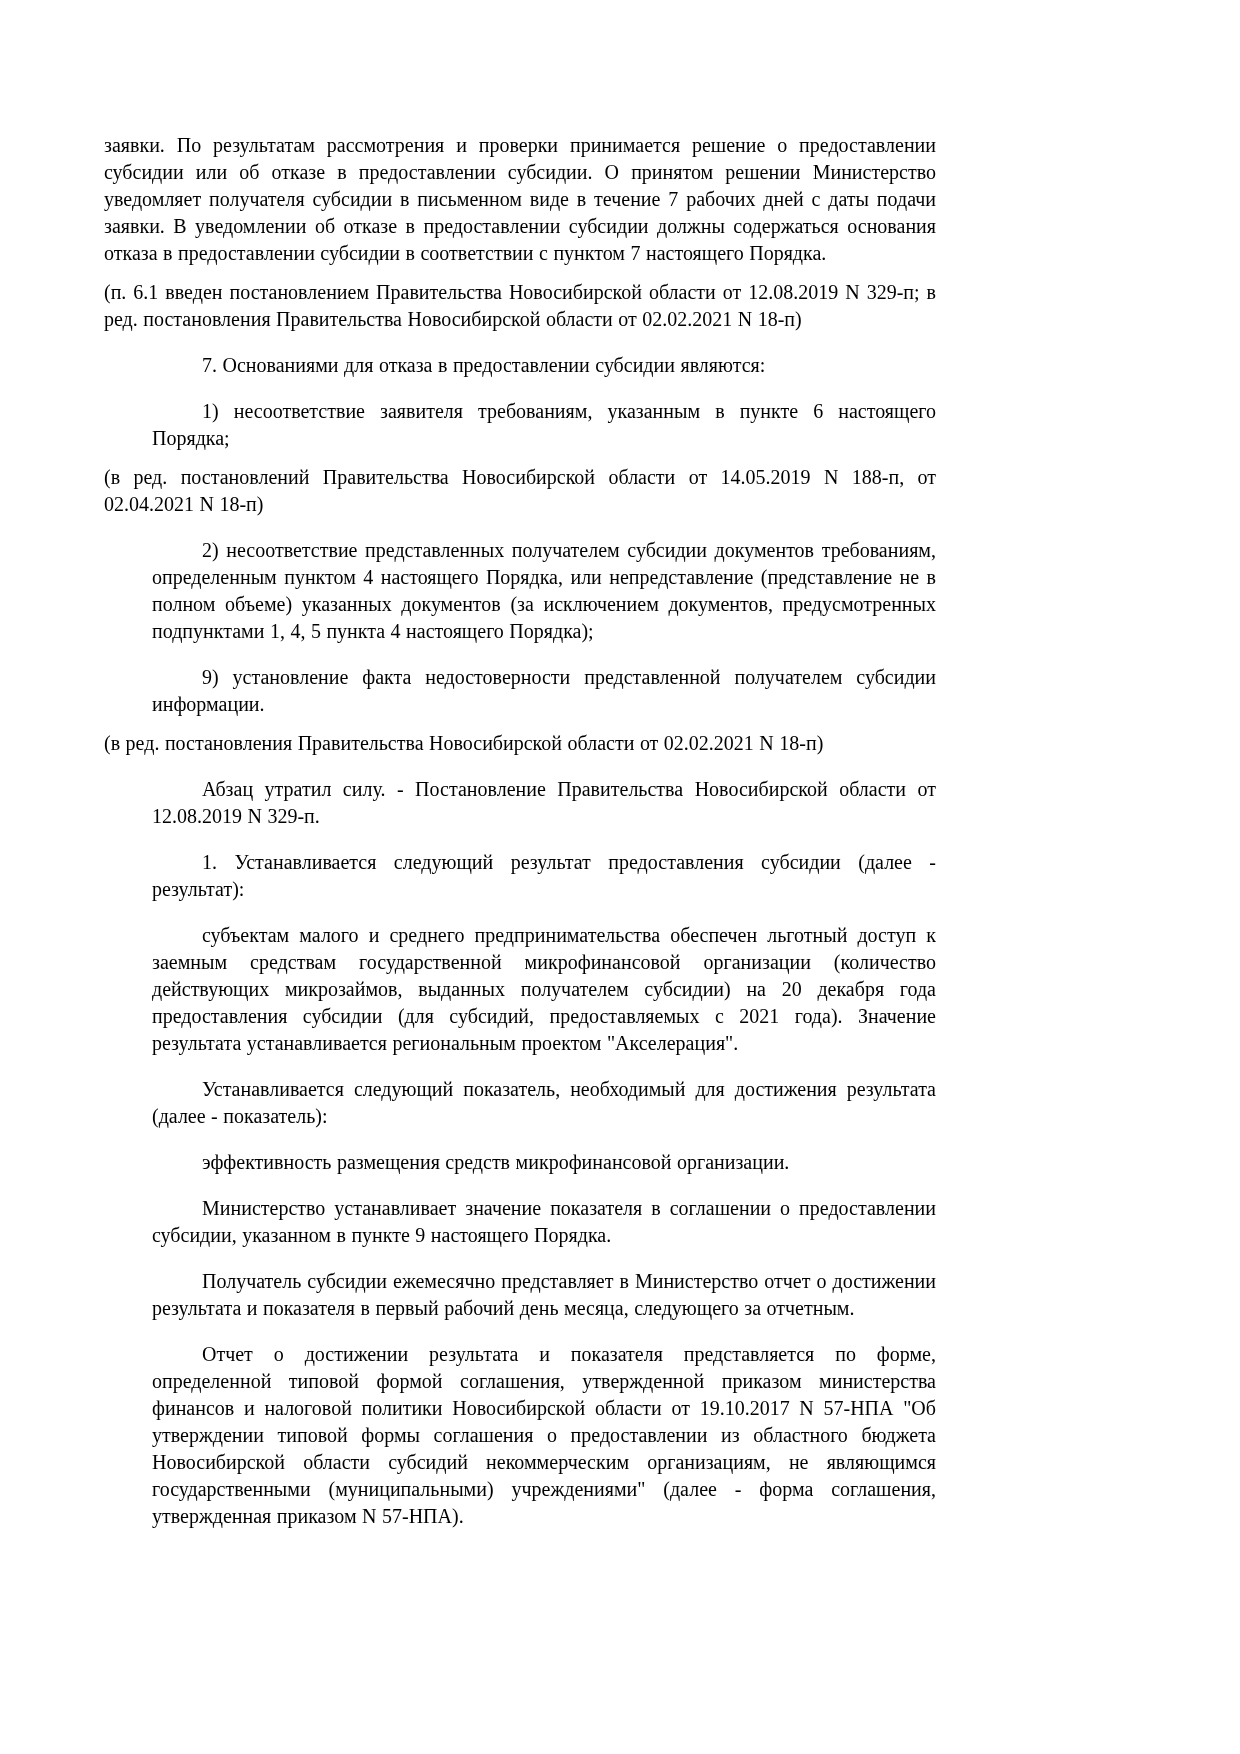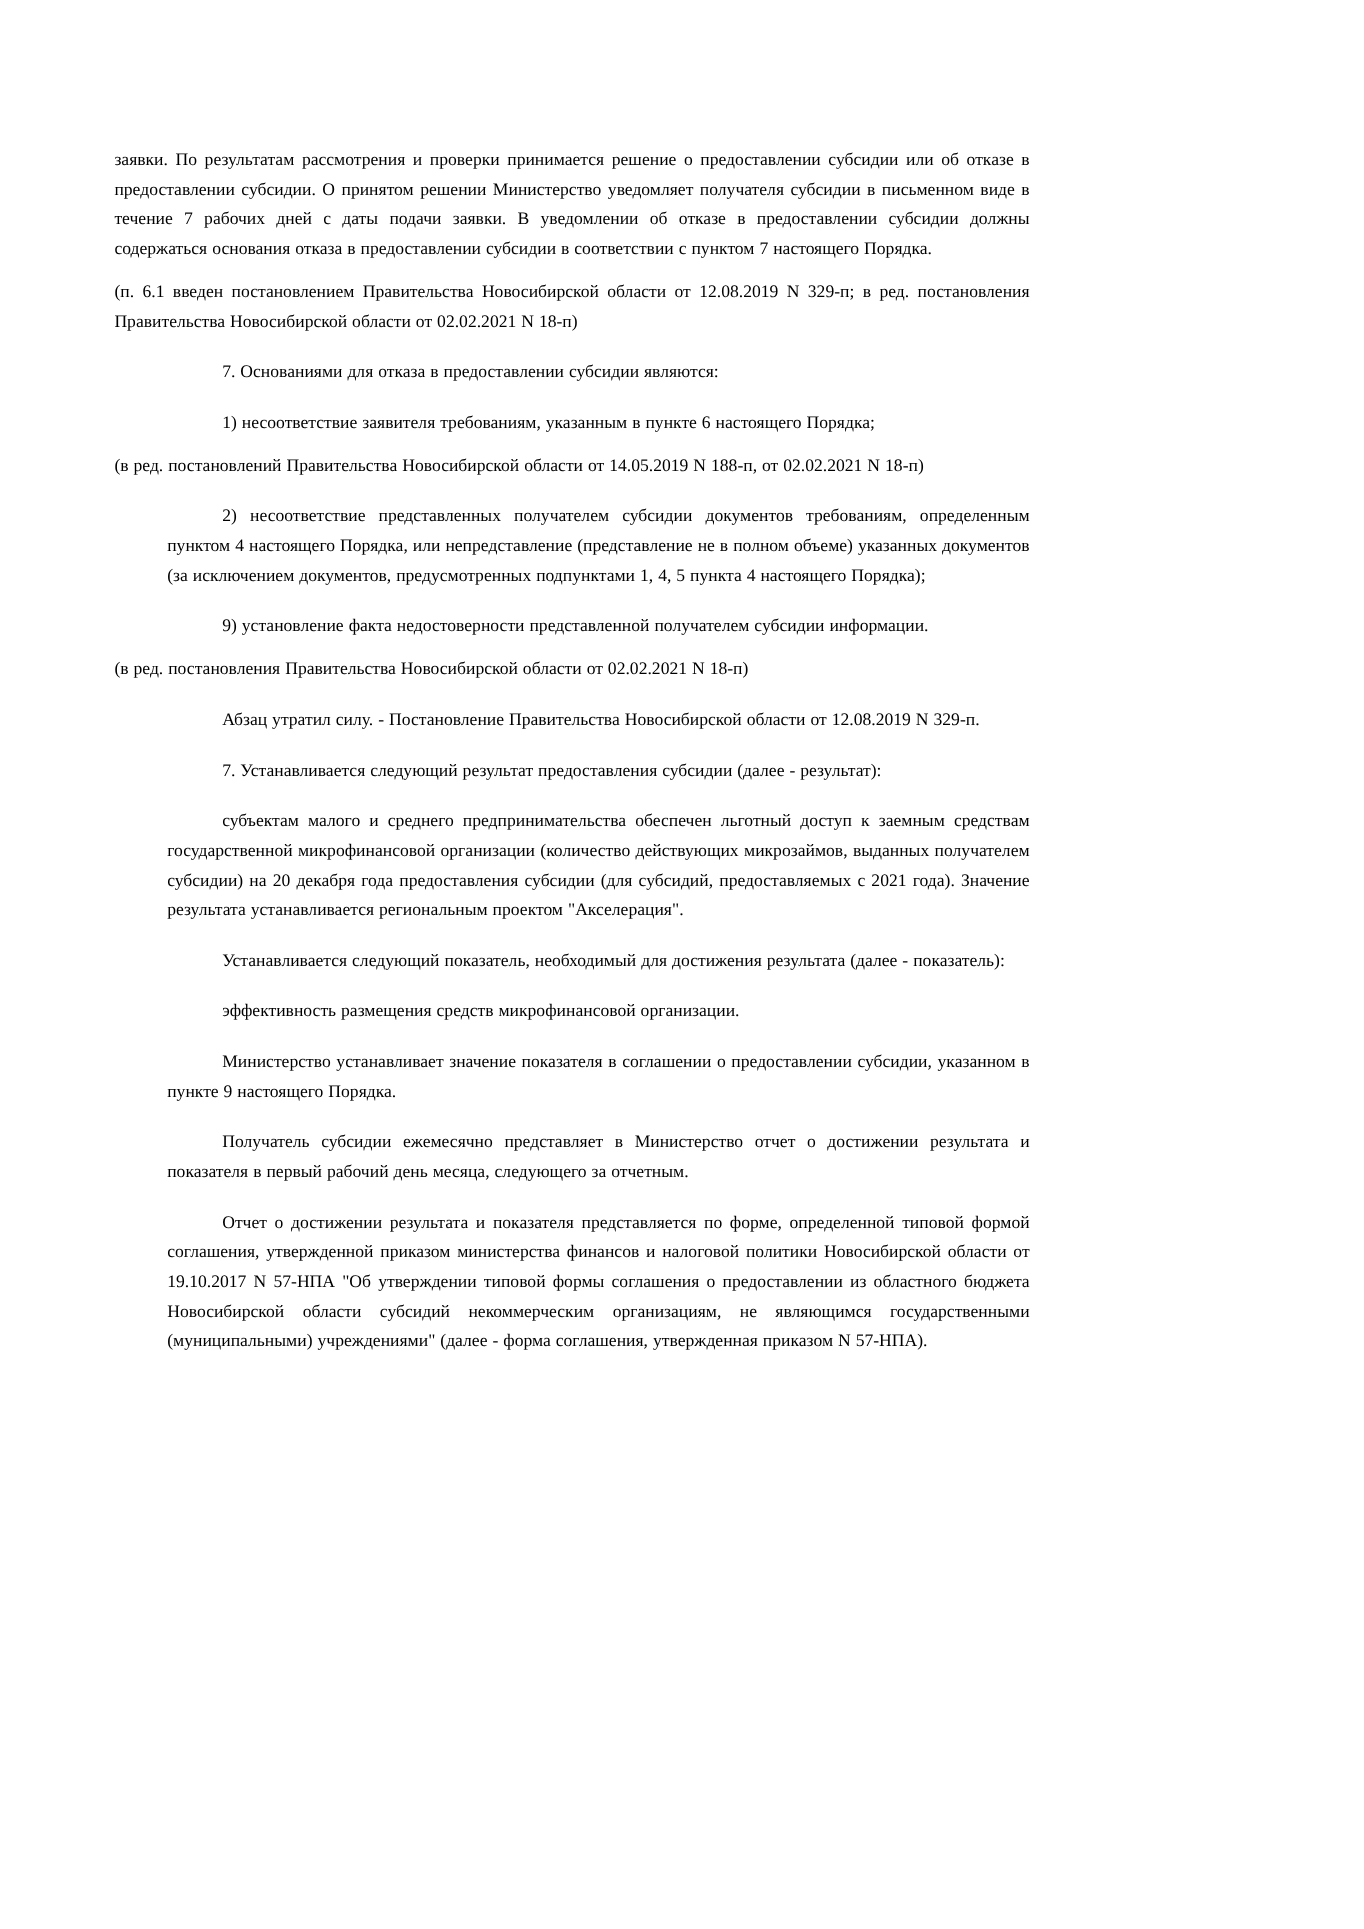--- a/index.html
+++ b/index.html
@@ -9,21 +9,21 @@
   }
   .page {
     position: relative;
     width: 1038px;
     height: 1754px;
     background: #ffffff;
     color: #000000;
     box-sizing: border-box;
     padding: 132px 102px 40px 104px;
     font-family: "Liberation Serif", "DejaVu Serif", serif;
-    font-size: 16px;
+    font-size: 20px;
     overflow: hidden;
   }
   .doc {
     width: 100%;
   }
   .para {
     margin: 19px 0 0 0;
     text-align: justify;
     line-height: 27px;
     word-spacing: 0.5px;
@@ -41,26 +41,26 @@
 </style>
 </head>
 <body>
 
 <div class="page">
   <div class="doc">
     <p class="para first">заявки. По результатам рассмотрения и проверки принимается решение о предоставлении субсидии или об отказе в предоставлении субсидии. О принятом решении Министерство уведомляет получателя субсидии в письменном виде в течение 7 рабочих дней с даты подачи заявки. В уведомлении об отказе в предоставлении субсидии должны содержаться основания отказа в предоставлении субсидии в соответствии с пунктом 7 настоящего Порядка.</p>
     <p class="para no-gap">(п. 6.1 введен постановлением Правительства Новосибирской области от 12.08.2019 N 329-п; в ред. постановления Правительства Новосибирской области от 02.02.2021 N 18-п)</p>
     <p class="para indent">7. Основаниями для отказа в предоставлении субсидии являются:</p>
     <p class="para indent">1) несоответствие заявителя требованиям, указанным в пункте 6 настоящего Порядка;</p>
-    <p class="para no-gap">(в ред. постановлений Правительства Новосибирской области от 14.05.2019 N 188-п, от 02.02.2021 N 18-п)</p>
+    <p class="para no-gap">(в ред. постановлений Правительства Новосибирской области от 14.05.2019 N 188-п, от 02.04.2021 N 18-п)</p>
     <p class="para indent">2) несоответствие представленных получателем субсидии документов требованиям, определенным пунктом 4 настоящего Порядка, или непредставление (представление не в полном объеме) указанных документов (за исключением документов, предусмотренных подпунктами 1, 4, 5 пункта 4 настоящего Порядка);</p>
     <p class="para indent">9) установление факта недостоверности представленной получателем субсидии информации.</p>
     <p class="para no-gap">(в ред. постановления Правительства Новосибирской области от 02.02.2021 N 18-п)</p>
     <p class="para indent">Абзац утратил силу. - Постановление Правительства Новосибирской области от 12.08.2019 N 329-п.</p>
-    <p class="para indent">7. Устанавливается следующий результат предоставления субсидии (далее - результат):</p>
+    <p class="para indent">1. Устанавливается следующий результат предоставления субсидии (далее - результат):</p>
     <p class="para indent">субъектам малого и среднего предпринимательства обеспечен льготный доступ к заемным средствам государственной микрофинансовой организации (количество действующих микрозаймов, выданных получателем субсидии) на 20 декабря года предоставления субсидии (для субсидий, предоставляемых с 2021 года). Значение результата устанавливается региональным проектом "Акселерация".</p>
     <p class="para indent">Устанавливается следующий показатель, необходимый для достижения результата (далее - показатель):</p>
     <p class="para indent">эффективность размещения средств микрофинансовой организации.</p>
     <p class="para indent">Министерство устанавливает значение показателя в соглашении о предоставлении субсидии, указанном в пункте 9 настоящего Порядка.</p>
     <p class="para indent">Получатель субсидии ежемесячно представляет в Министерство отчет о достижении результата и показателя в первый рабочий день месяца, следующего за отчетным.</p>
     <p class="para indent">Отчет о достижении результата и показателя представляется по форме, определенной типовой формой соглашения, утвержденной приказом министерства финансов и налоговой политики Новосибирской области от 19.10.2017 N 57-НПА "Об утверждении типовой формы соглашения о предоставлении из областного бюджета Новосибирской области субсидий некоммерческим организациям, не являющимся государственными (муниципальными) учреждениями" (далее - форма соглашения, утвержденная приказом N 57-НПА).</p>
   </div>
 </div>
 
 </body></html>

